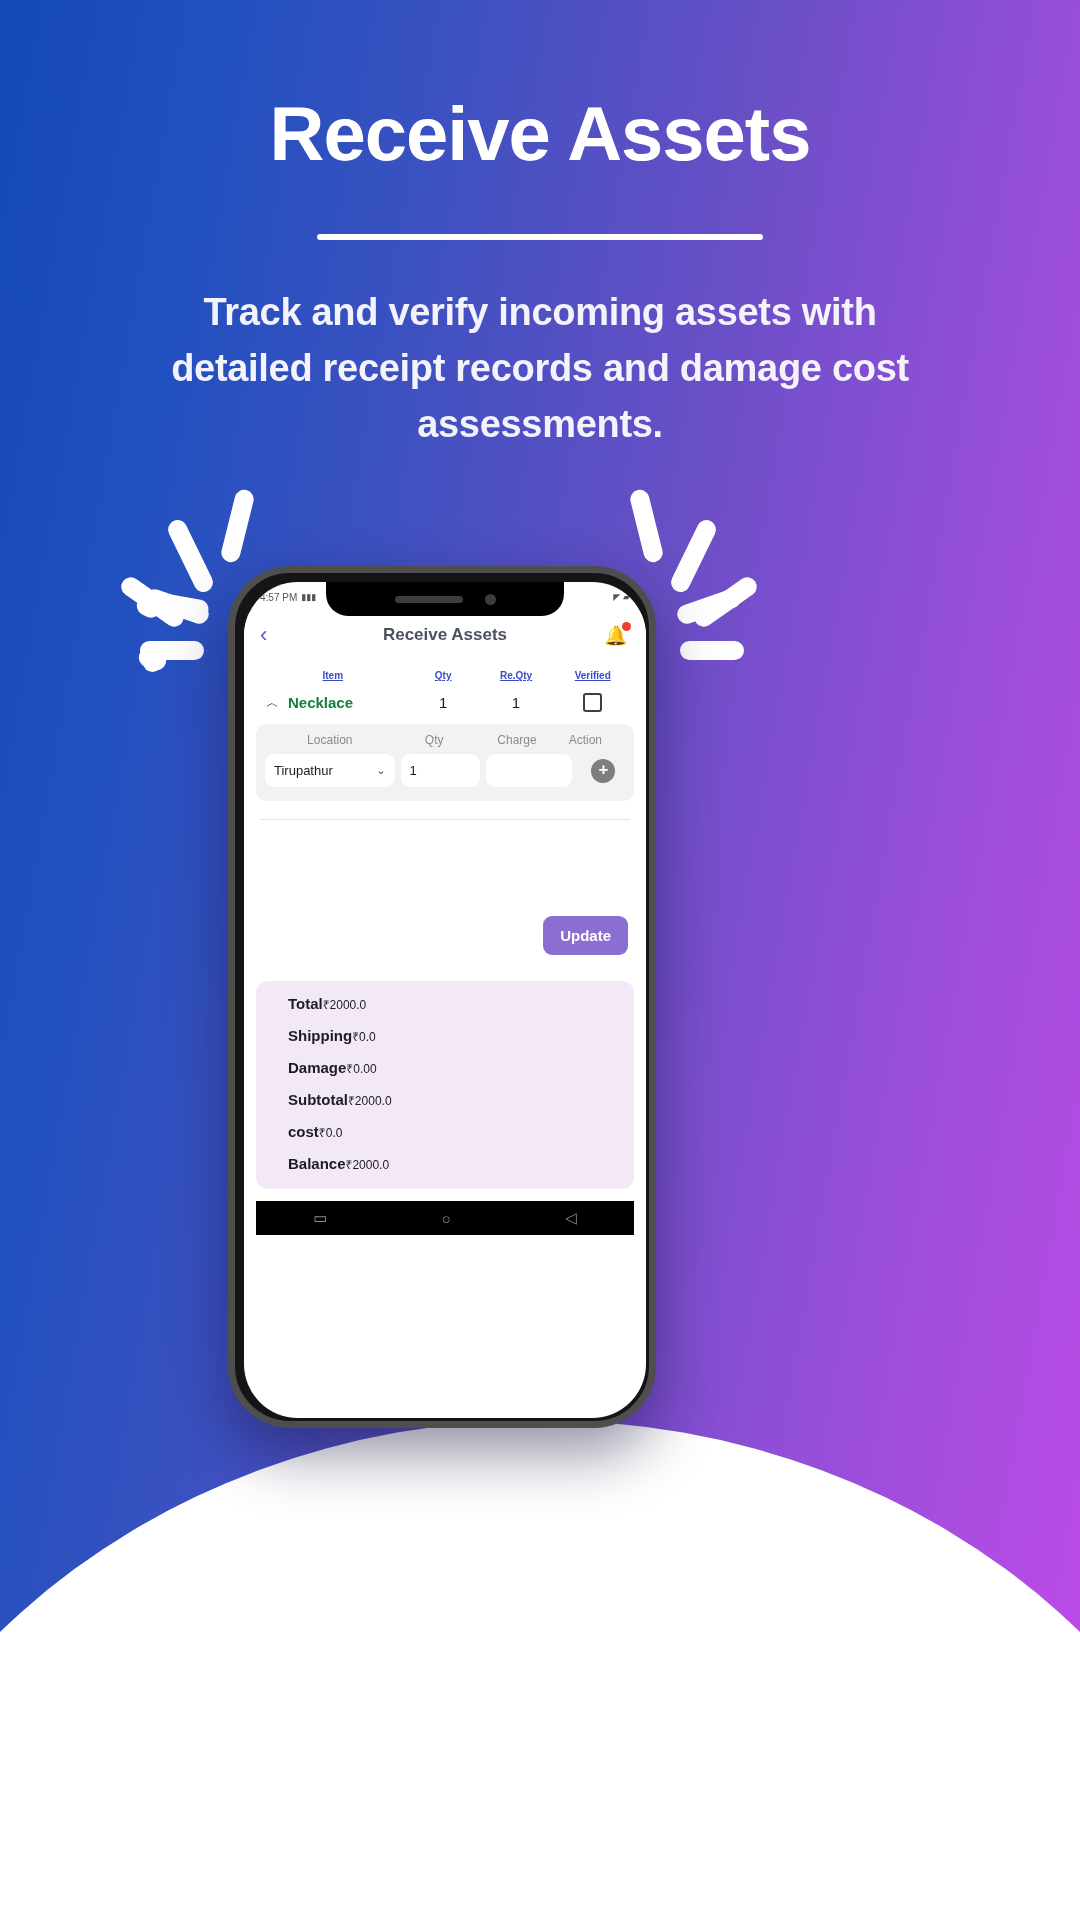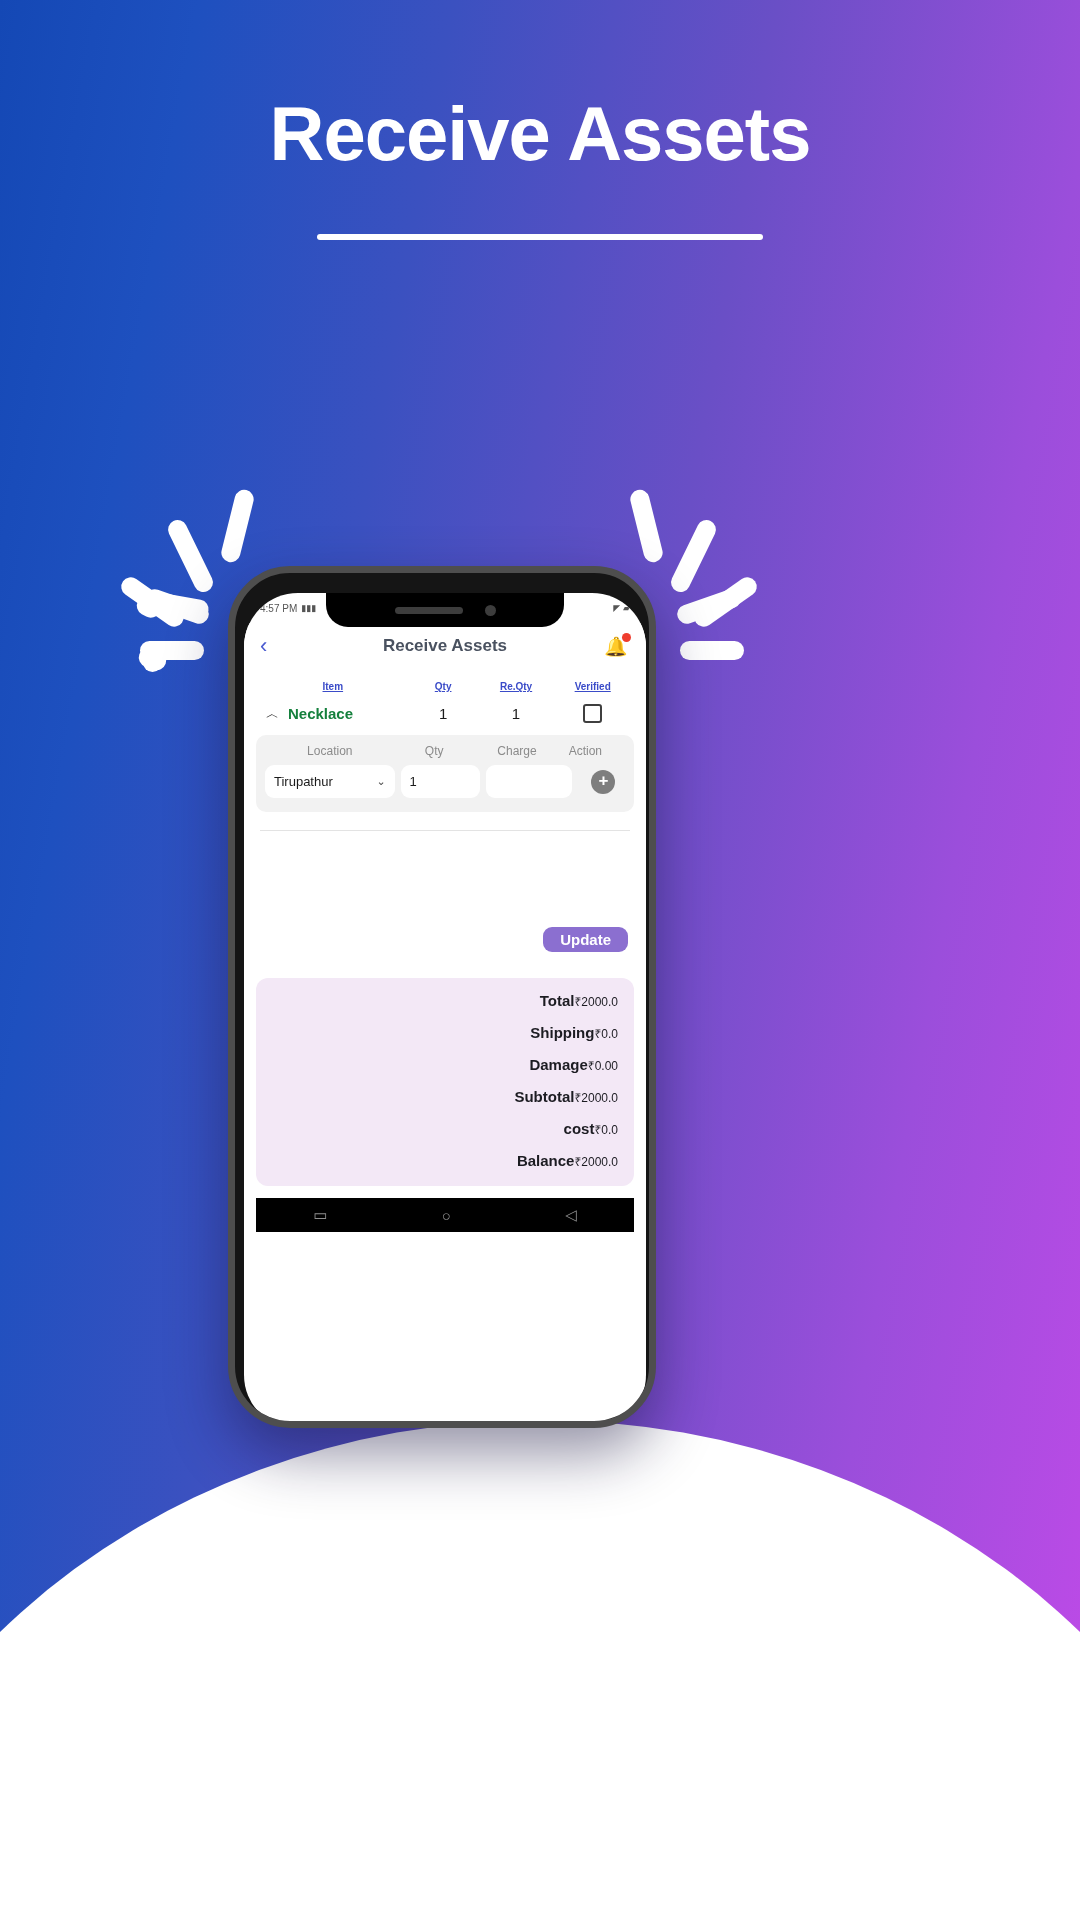--- a/index.html
+++ b/index.html
@@ -56,21 +56,21 @@
     box-shadow:0 26px 60px rgba(20,15,60,.45);
     overflow:hidden;
   }
   .side-btn{ position:absolute; background:#2d2d2d; border-radius:4px; }
   #btn-mute{ left:-11px; top:112px; width:5px; height:34px; }
   #btn-vol-up{ left:-11px; top:176px; width:5px; height:62px; }
   #btn-vol-dn{ left:-11px; top:252px; width:5px; height:62px; }
   #btn-power{ right:-11px; top:200px; width:5px; height:86px; }
 
   #screen{
-    position:absolute; left:9px; top:20px;
+    position:absolute; left:9px; top:9px;
     width:402px; height:836px;
     background:#ffffff;
     border-radius:54px;
     overflow:hidden;
     display:flex; flex-direction:column;
   }
   #notch{
     position:absolute; left:50%; transform:translateX(-50%); top:0;
     width:238px; height:34px; background:#000000;
     border-radius:0 0 22px 22px; z-index:9;
@@ -160,48 +160,49 @@
     width:24px; height:24px; border-radius:50%; background:#7e7e7e;
     color:#ffffff; font-size:17px; line-height:22px; text-align:center;
     margin:0 auto; font-weight:bold;
   }
 
   #divider{ height:1px; background:#e3e3e3; margin:18px 4px 0 4px; }
 
   #update-wrap{ display:flex; justify-content:flex-end; padding:96px 6px 0 6px; }
   #update-btn{
     background:#8b6fd0; color:#ffffff; font-size:15px; font-weight:bold;
-    padding:4px 17px; border-radius:9px;
+    padding:11px 17px; border-radius:9px;
   }
 
   #totals{
     background:#f3e8f6; border-radius:12px; margin-top:26px;
     padding:14px 16px 16px 16px;
   }
-  .tot-row{ display:flex; justify-content:flex-end; align-items:baseline;margin-left:16px; }
+  .tot-row{ display:flex; justify-content:flex-start; align-items:baseline;margin-left:16px; }
   .tot-row + .tot-row{ margin-top:14px; }
   .tot-lbl{ font-size:15px; font-weight:bold; color:#1c1c22; }
   .tot-val{ font-size:12px; color:#1c1c22; }
 
   #navbar{
     flex:0 0 34px; background:#000000; display:flex;
     align-items:center; justify-content:space-around; margin-top:12px;
   }
   .nav-g{ color:#8e8e8e; font-size:15px; }
 </style>
 </head>
 <body>
 
 <div id="backdrop">
   <div id="bottom-curve"></div>
 </div>
 
 <div id="hero">
   <div id="hero-title">Receive Assets</div>
   <div id="hero-rule"></div>
+  <div id="hero-sub">Track and verify incoming assets with detailed receipt records and damage cost assessments.</div>
 </div>
 
 <div class="spark" style="left:228px;top:489px;width:19px;height:74px;transform:rotate(14deg);"></div>
 <div class="spark" style="left:181px;top:517px;width:19px;height:78px;transform:rotate(-26deg);"></div>
 <div class="spark" style="left:143px;top:566px;width:19px;height:72px;transform:rotate(-55deg);"></div>
 <div class="spark" style="left:139px;top:595px;width:19px;height:24px;transform:rotate(-62deg);"></div>
 <div class="spark" style="left:137px;top:595px;width:72px;height:19px;transform:rotate(10deg);"></div>
 <div class="spark" style="left:143px;top:645px;width:19px;height:28px;transform:rotate(-70deg);"></div>
 <div class="spark" style="left:140px;top:595px;width:19px;height:20px;"></div>
 <div class="spark" style="left:144px;top:597px;width:66px;height:19px;transform:rotate(19deg);"></div>

